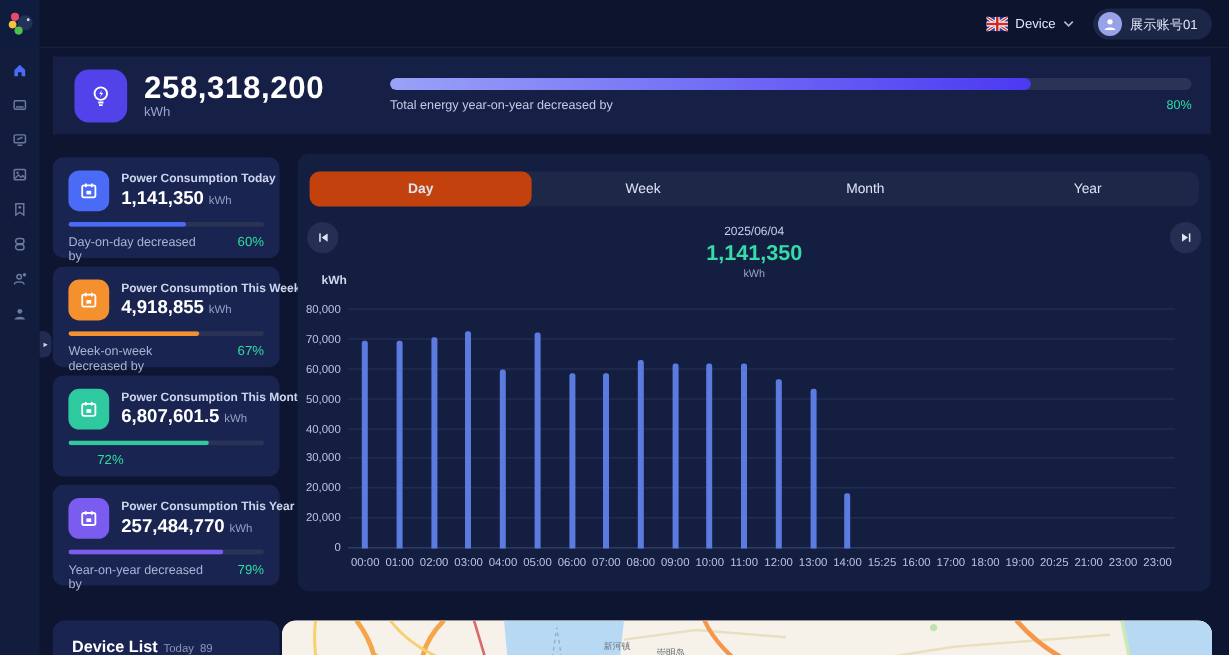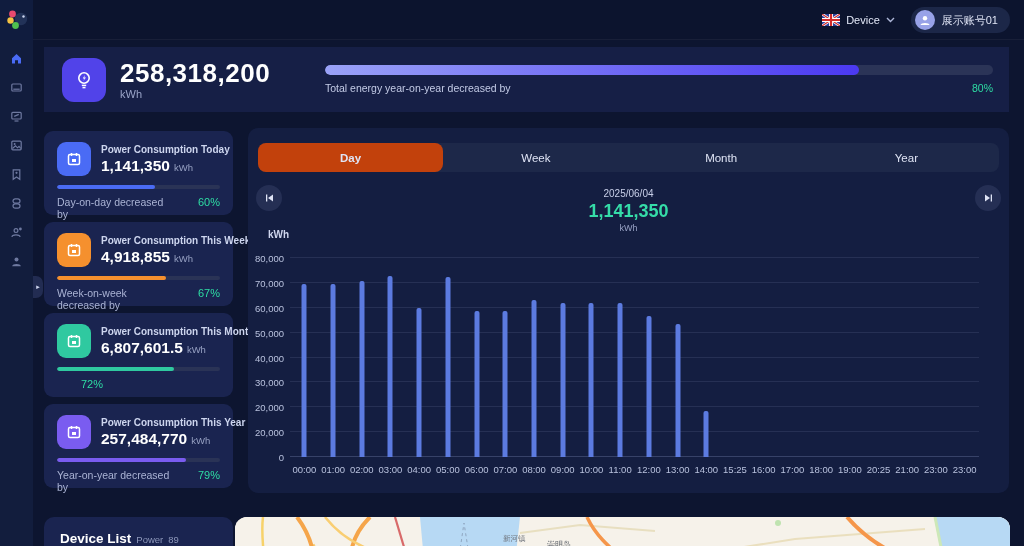--- a/index.html
+++ b/index.html
@@ -389,21 +389,21 @@
       <div class="xtick" style="left: 85.4167%;">20:25</div>
       <div class="xtick" style="left: 89.5833%;">21:00</div>
       <div class="xtick" style="left: 93.75%;">23:00</div>
       <div class="xtick" style="left: 97.9167%;">23:00</div>
     </div>
 </div>
 
 <div class="device-card">
   <div class="dc-row">
     <span class="dc-title">Device List</span>
-    <span class="dc-total">Power</span>
+    <span class="dc-total">Today</span>
     <span class="dc-total">89</span>
   </div>
 </div>
 
 <div class="map-card">
   <svg width="775" height="120" viewBox="0 0 775 120">
     <rect width="775" height="120" fill="#f6f2ea"></rect>
 
     <path d="M28,0 C24,30 36,60 30,100" fill="none" stroke="#f7d26a" stroke-width="2.5"></path>
     <path d="M0,34 C30,30 55,40 80,28" fill="none" stroke="#f9ce72" stroke-width="2.5"></path>

